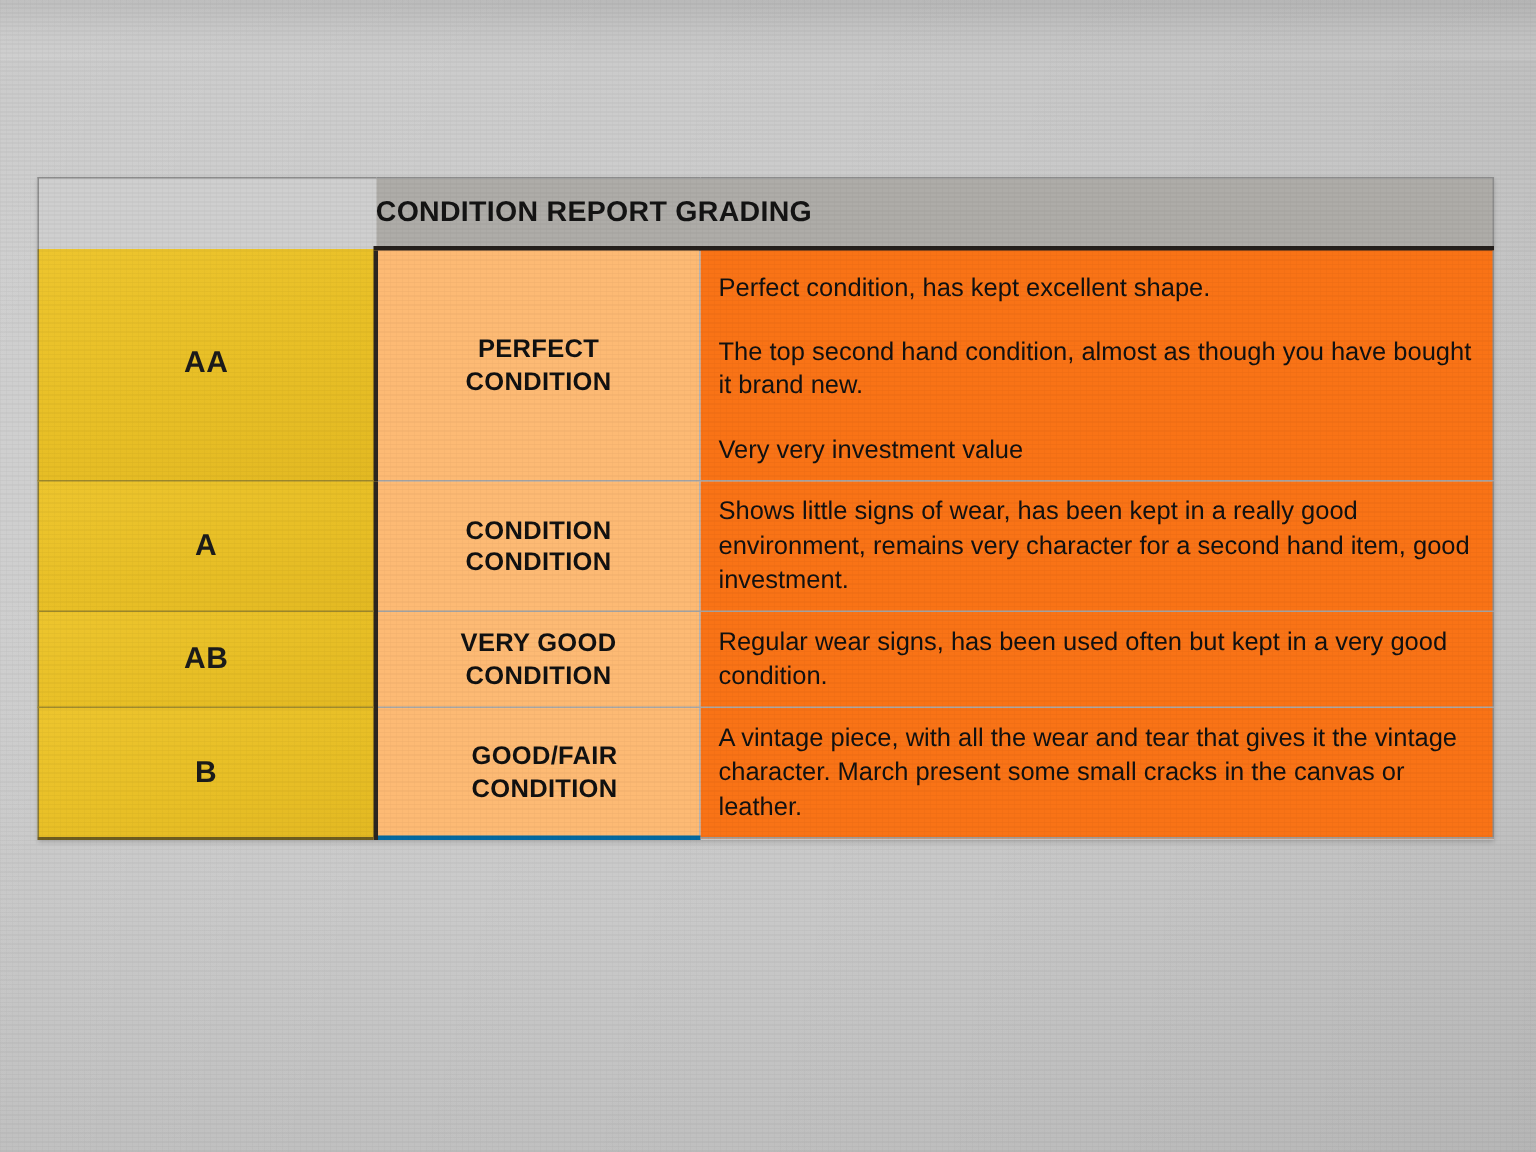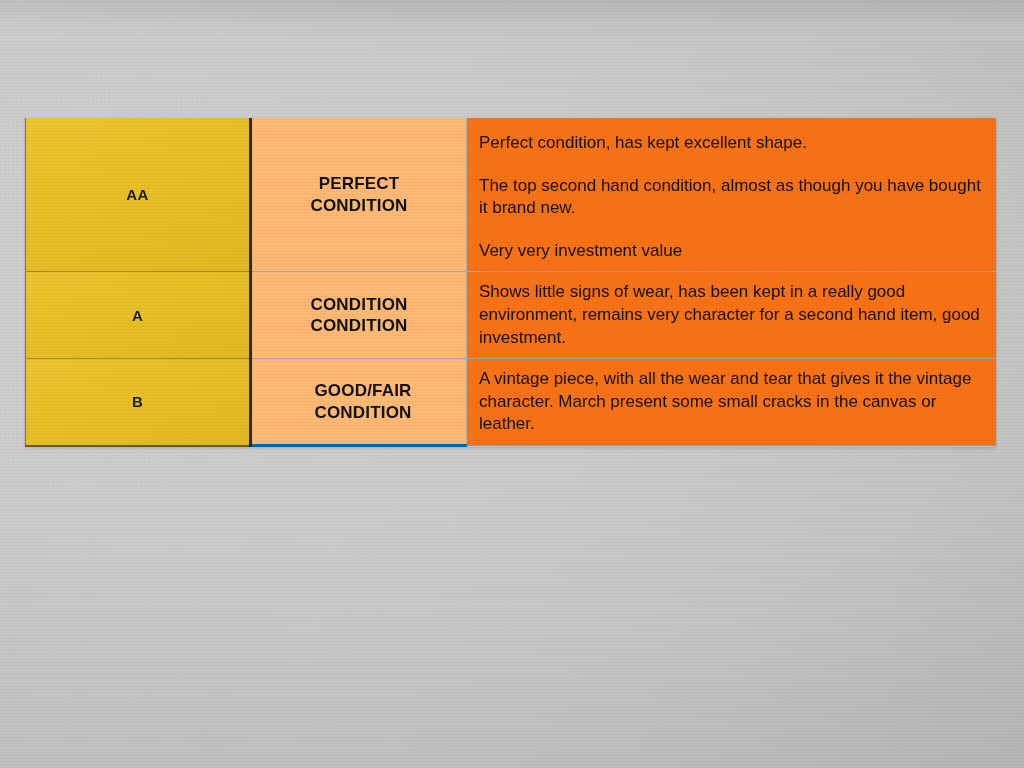--- a/index.html
+++ b/index.html
@@ -72,21 +72,21 @@
   }
 
   
   .grade-cell {
     background: #ebc229;
     background-image: linear-gradient(160deg, #edc52e 0%, #e8bf26 55%, #e3b922 100%);
     border-left: 1px solid #8a7a33;
     border-right: 3px solid #2c2620;
     border-bottom: 1px solid #a08a2c;
     color: #1b1b1b;
-    font-size: 15px;
+    font-size: 20px;
     font-weight: bold;
     text-align: center;
     vertical-align: middle;
     letter-spacing: 0.4px;
   }
   .grade-cell.first { border-top: 0; }
   .grade-cell.last  { border-bottom: 2px solid #6d5c20; }
 
   .label-cell {
     background: #fdba74;
@@ -137,20 +137,24 @@
   <div id="sheet-top-band"></div>
 </div>
 
 <table id="grading-table">
   <colgroup>
     <col style="width:225px">
     <col style="width:216px">
     <col style="width:529px">
   </colgroup>
   <tbody>
+    <tr class="hdr-row">
+      <td class="hdr-blank"></td>
+      <td class="hdr-title" colspan="2">CONDITION REPORT GRADING</td>
+    </tr>
 
     <tr>
       <td class="grade-cell first">AA</td>
       <td class="label-cell">
         <span>PERFECT</span><br>
         <span>CONDITION</span>
       </td>
       <td class="desc-cell first">
         <p class="desc-para">Perfect condition, has kept excellent shape.</p>
         <p class="desc-para">The top second hand condition, almost as though you have bought it brand new.</p>
@@ -162,20 +166,30 @@
       <td class="grade-cell">A</td>
       <td class="label-cell">
         <span>CONDITION</span><br>
         <span>CONDITION</span>
       </td>
       <td class="desc-cell">
         <p class="desc-para">Shows little signs of wear, has been kept in a really good environment, remains very character for a second hand item, good investment.</p>
       </td>
     </tr>
 
+    <tr>
+      <td class="grade-cell">AB</td>
+      <td class="label-cell">
+        <span>VERY GOOD</span><br>
+        <span>CONDITION</span>
+      </td>
+      <td class="desc-cell">
+        <p class="desc-para">Regular wear signs, has been used often but kept in a very good condition.</p>
+      </td>
+    </tr>
 
     <tr>
       <td class="grade-cell last">B</td>
       <td class="label-cell last">
         <span>GOOD/FAIR</span><br>
         <span>CONDITION</span>
       </td>
       <td class="desc-cell last">
         <p class="desc-para">A vintage piece, with all the wear and tear that gives it the vintage character. March present some small cracks in the canvas or leather.</p>
       </td>

